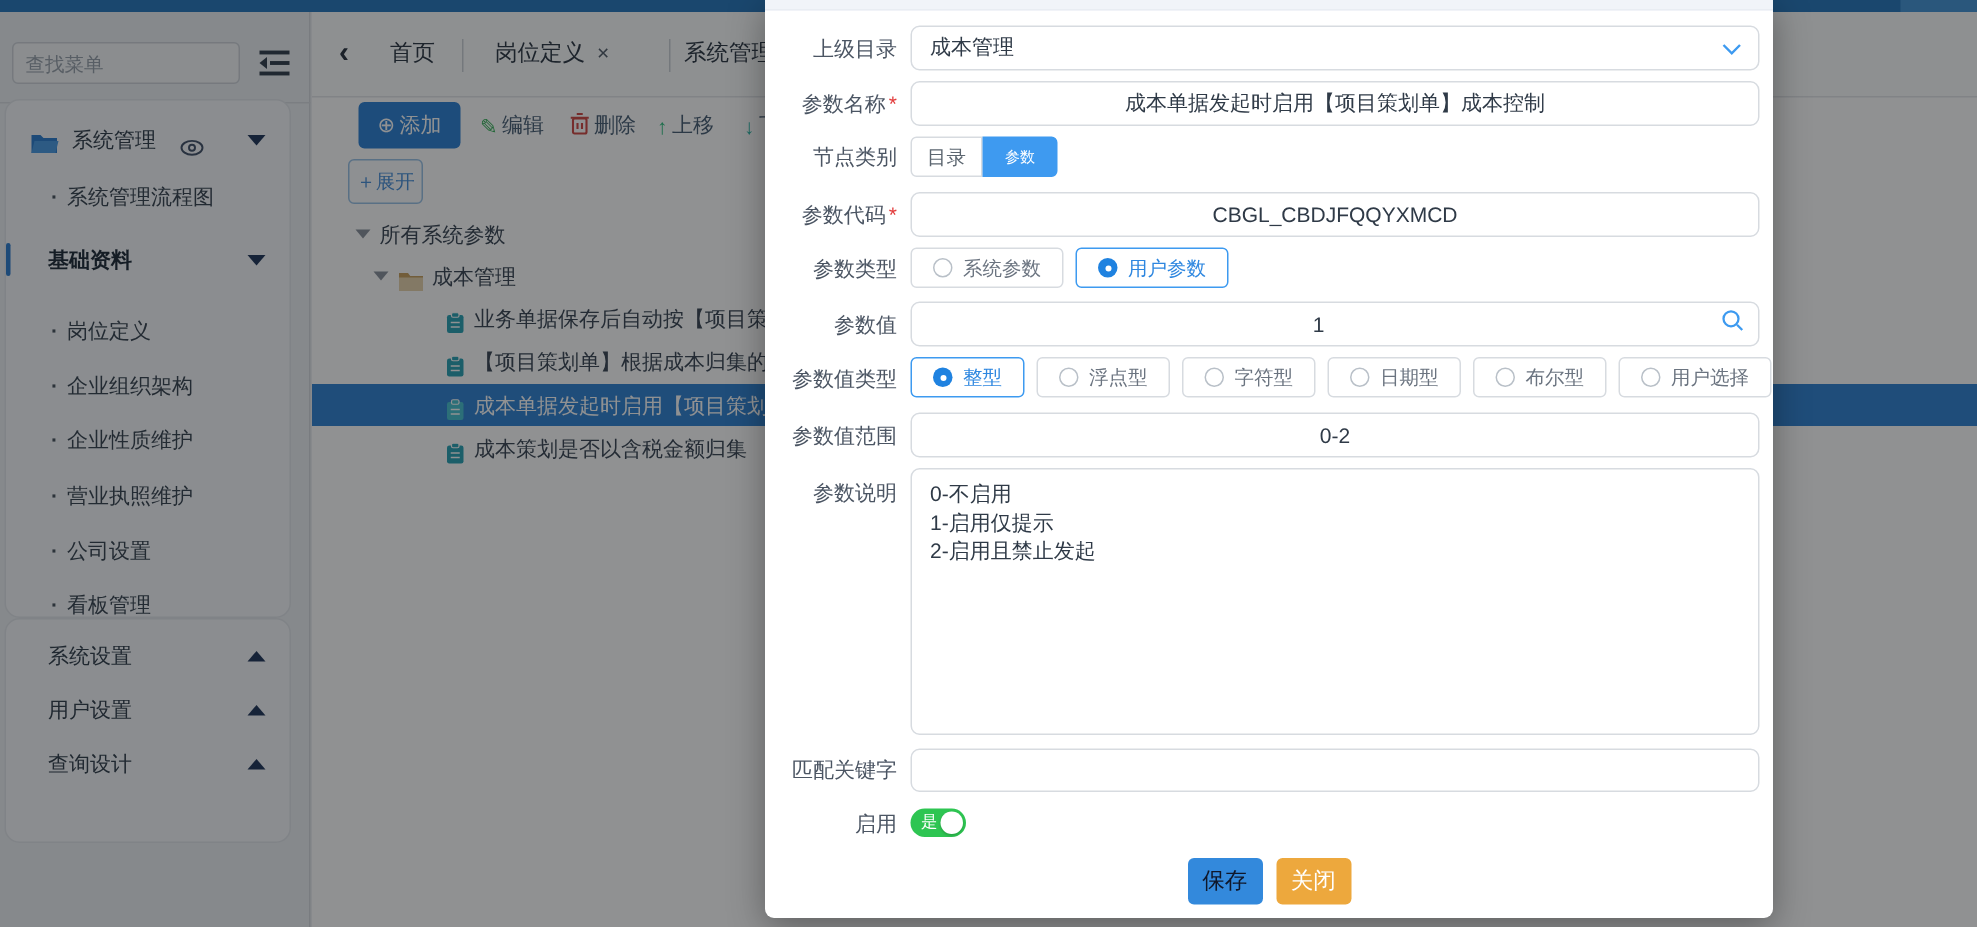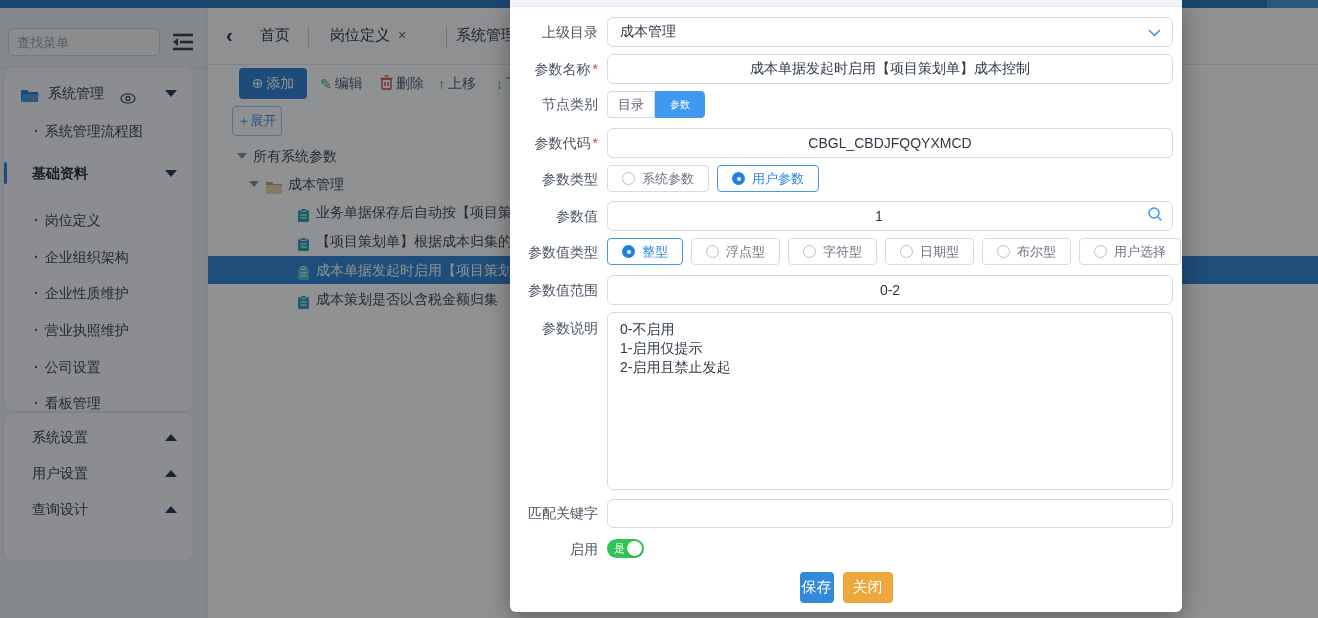--- a/index.html
+++ b/index.html
@@ -72,21 +72,21 @@
   .rbox { display:inline-flex; align-items:center; gap:7px; height:27px; padding:0 14px; border:1px solid #d7dbe0; border-radius:4px; font-size:13px; color:#6b7480; cursor:pointer; background:#fff; white-space:nowrap; }
   .rbox .rdot { width:13px; height:13px; border-radius:50%; border:1px solid #b9c0c8; background:#fff; position:relative; }
   .rbox.sel { border-color:#3d9af0; color:#2e87e0; }
   .rbox.sel .rdot { border:none; background:#1f82e0; }
   .rbox.sel .rdot::after { content:""; position:absolute; left:4.5px; top:4.5px; width:4px; height:4px; border-radius:50%; background:#fff; }
   textarea.tarea { width:100%; height:100%; border:1px solid #d7dbe0; border-radius:6px; padding:7px 12px; font-size:14px; line-height:19px; color:#2f3a47; resize:none; font-family:"Liberation Sans","DejaVu Sans",sans-serif; }
   .toggle { position:relative; width:37px; height:19px; border-radius:10px; background:#2ec552; cursor:pointer; }
   .toggle .t-lbl { position:absolute; left:7px; top:3px; font-size:11px; color:#fff; line-height:13px; }
   .toggle .knob { position:absolute; right:2px; top:2px; width:15px; height:15px; border-radius:50%; background:#fff; box-shadow:0 1px 2px rgba(0,0,0,0.2); }
   .btnrow { position:absolute; left:0; top:572px; width:672px; display:flex; justify-content:center; gap:9px; }
-  .btn-save { width:34px; height:31px; background:#3389dc; border:none; border-radius:4px; color:#ffffff; font-size:15px; cursor:pointer; }
+  .btn-save { width:50px; height:31px; background:#3389dc; border:none; border-radius:4px; color:#0f172a; font-size:15px; cursor:pointer; }
   .btn-close { width:50px; height:31px; background:#eda83d; border:none; border-radius:4px; color:#fff; font-size:15px; cursor:pointer; }
 </style>
 </head>
 <body>
 
 <div id="stage">
 
   <div class="topbar">
     <div class="topbar-seg"></div>
   </div>

